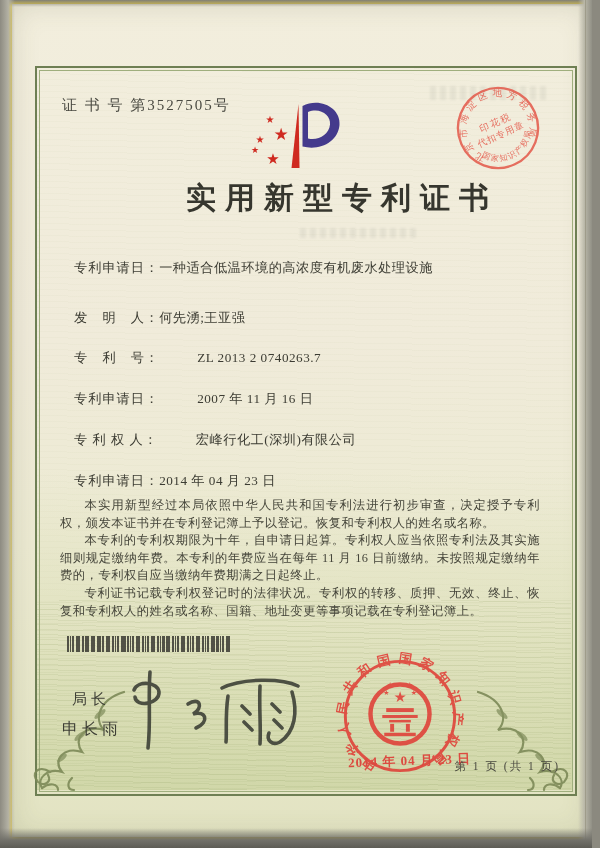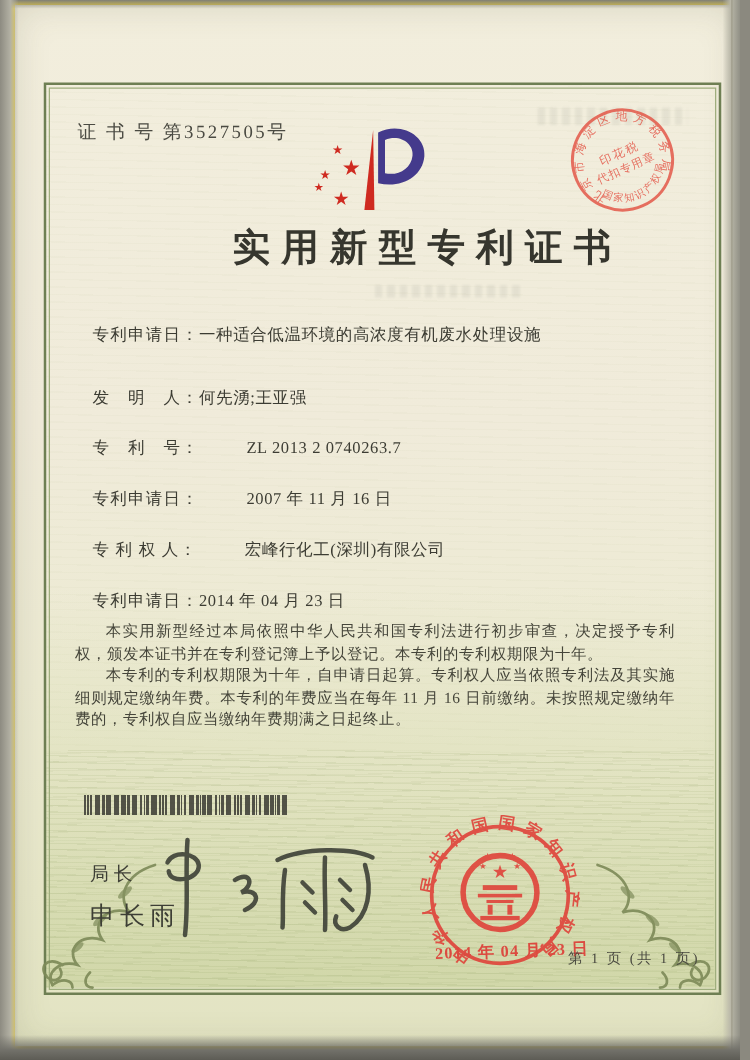--- a/index.html
+++ b/index.html
@@ -43,21 +43,21 @@
   .body-text{position:absolute;left:60px;top:497px;width:480px;color:#45453a;
     font-size:12.3px;line-height:17.6px;text-align:justify;}
   .body-text p{margin:0;text-indent:2em;letter-spacing:.5px;}
 
   .barcode{position:absolute;left:67px;top:636px;width:163px;height:16px;opacity:.85;
     background:repeating-linear-gradient(90deg,#3a3a33 0 2px,rgba(0,0,0,0) 2px 5px),
                repeating-linear-gradient(90deg,#3a3a33 0 1px,rgba(0,0,0,0) 1px 3px),
                repeating-linear-gradient(90deg,rgba(0,0,0,0) 0 6px,#3a3a33 6px 7px,rgba(0,0,0,0) 7px 13px);}
 
   .signer-title{position:absolute;left:72px;top:690px;font-size:15px;letter-spacing:4px;color:#3d3e35;}
-  .signer-name{position:absolute;left:72px;top:719px;font-size:20px;letter-spacing:4px;color:#3d3e35;}
+  .signer-name{position:absolute;left:62px;top:719px;font-size:16px;letter-spacing:4px;color:#3d3e35;}
   .signature{position:absolute;left:122px;top:660px;}
 
   .seal-bottom{position:absolute;left:336px;top:652px;opacity:.85;}
   .seal-date{position:absolute;left:348px;top:752px;font-size:13px;letter-spacing:1px;color:#dc4a40;
     transform:rotate(-2deg);font-weight:bold;}
   .seal-top{position:absolute;left:448px;top:78px;transform:rotate(-24deg);opacity:.8;}
 
   .footer{position:absolute;left:0;top:759px;width:560px;text-align:right;font-size:11.5px;
     letter-spacing:2px;color:#4a4a40;}
 
@@ -157,22 +157,23 @@
       <span class="lbl">专 利 权 人：</span>
       <span class="val">宏峰行化工(深圳)有限公司</span>
     </div>
     <div class="frow frow-5">
       <span class="lbl">专利申请日：</span>
       <span class="val">2014 年 04 月 23 日</span>
     </div>
   </div>
 
   <div class="body-text">
-    <p>本实用新型经过本局依照中华人民共和国专利法进行初步审查，决定授予专利权，颁发本证书并在专利登记簿上予以登记。本专利的专利权期限为十年。</p>
+    <p>本实用新型经过本局依照中华人民共和国专利法进行初步审查，决定授予专利权，颁发本证书并在专利登记簿上予以登记。恢复和专利权人的姓名或名称。</p>
     <p>本专利的专利权期限为十年，自申请日起算。专利权人应当依照专利法及其实施细则规定缴纳年费。本专利的年费应当在每年 11 月 16 日前缴纳。未按照规定缴纳年费的，专利权自应当缴纳年费期满之日起终止。</p>
+    <p>专利证书记载专利权登记时的法律状况。专利权的转移、质押、无效、终止、恢复和专利权人的姓名或名称、国籍、地址变更等事项记载在专利登记簿上。</p>
   </div>
 
   <div class="barcode"></div>
 
   <div class="signer-title">局长</div>
   <div class="signer-name">申长雨</div>
 
   <svg class="signature" width="200" height="100" viewBox="0 0 200 100">
     <g stroke="#3a3d34" fill="none" stroke-width="3.6" stroke-linecap="round" opacity=".88">
       <path d="M28,12 C26,38 29,62 26,88"></path>

